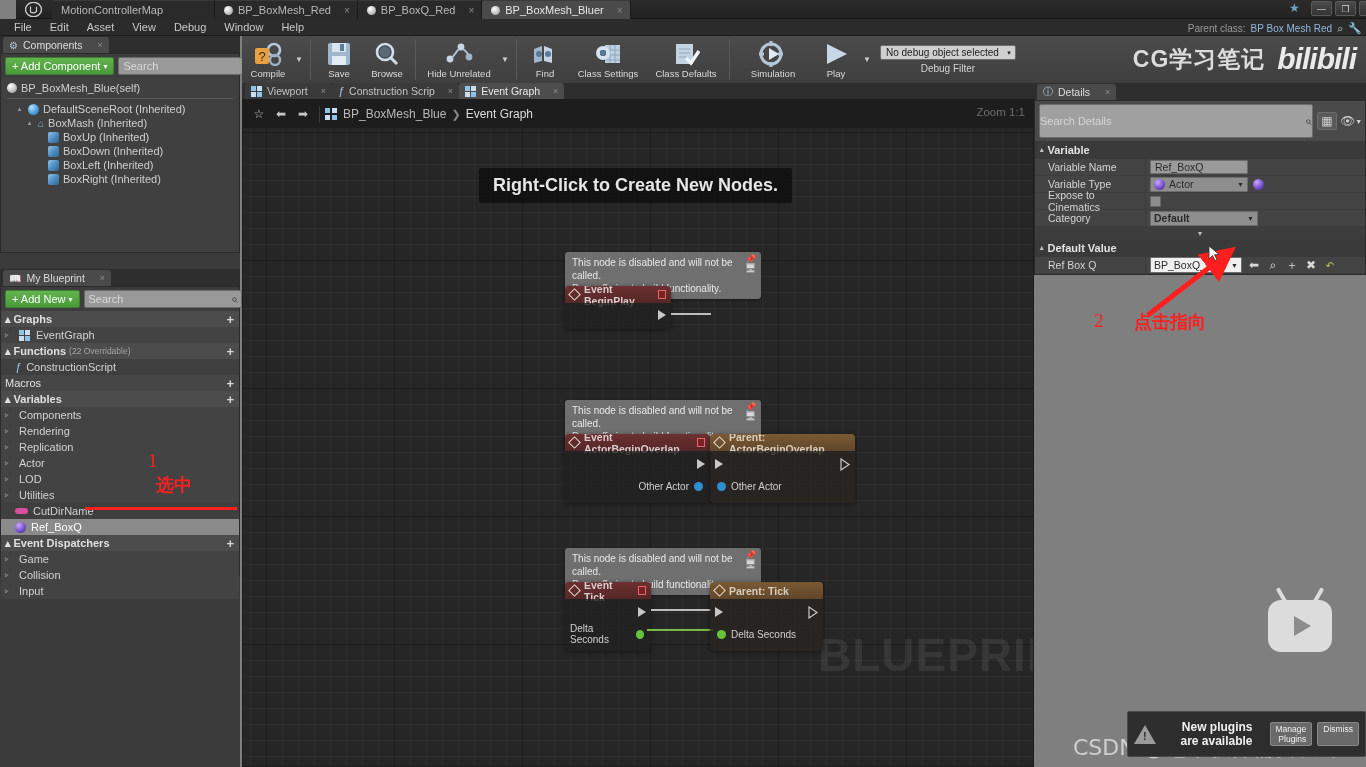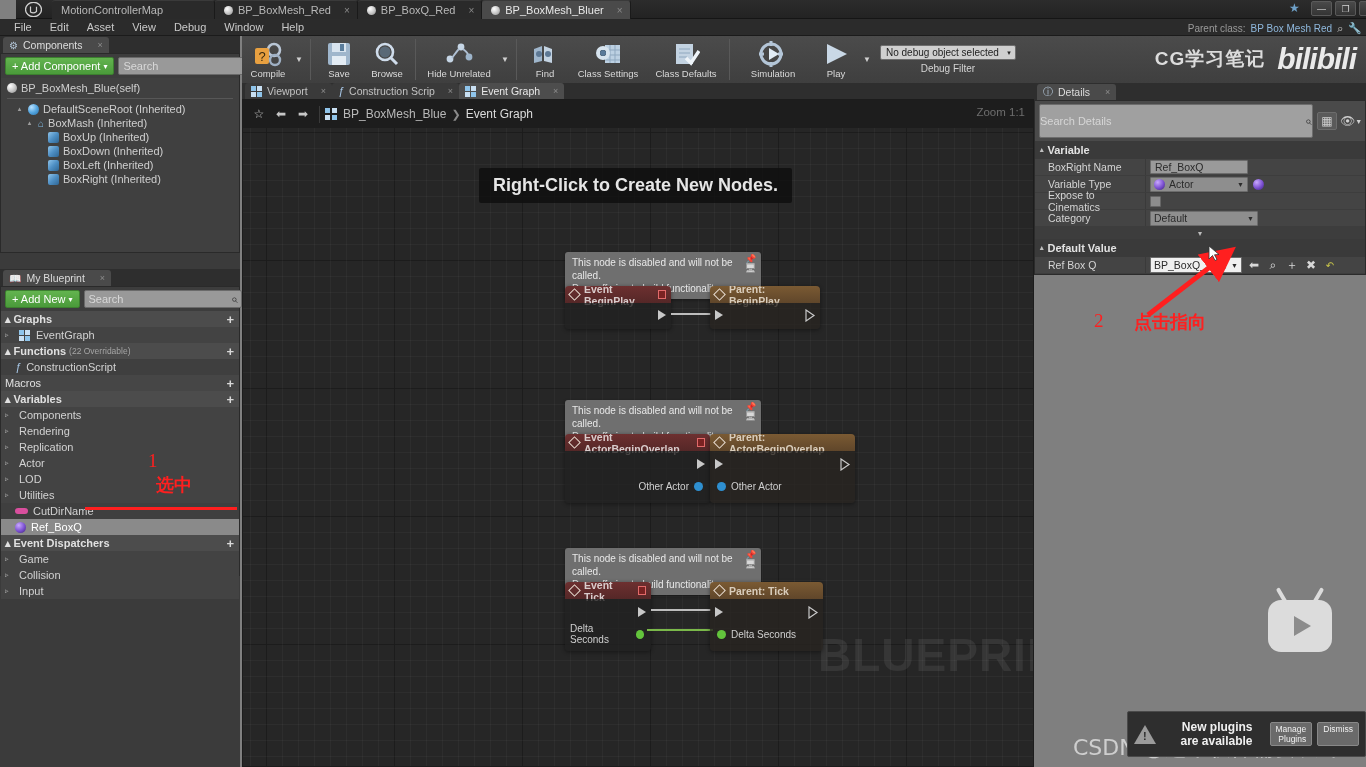--- a/index.html
+++ b/index.html
@@ -153,21 +153,21 @@
   }
   .debug-sel .dcaret { position: absolute; right: 4px; top: 3px; font-size: 7px; }
   .debug-lbl { font-size: 10px; color: #d4d4d4; margin-top: 3px; }
 
   
   .cg-wm {
     position: absolute; right: 10px; top: 37px; width: 330px; height: 44px;
     display: flex; align-items: center; justify-content: flex-end; gap: 12px;
     color: #d9d9d9; pointer-events: none;
   }
-  .cg-text { font-size: 19px; font-weight: bold; letter-spacing: 1px; color: #dcdcdc; }
+  .cg-text { font-size: 23px; font-weight: bold; letter-spacing: 1px; color: #dcdcdc; }
   .bili-text { font-size: 30px; font-weight: bold; color: #eaeaea; font-style: italic; letter-spacing: -1px; }
 
   
   .graph-tabrow {
     position: absolute; left: 242px; top: 83px; width: 792px; height: 16px;
     background: #2e2e2e; display: flex; align-items: flex-end; padding-left: 3px;
   }
   .g-tab {
     height: 16px; display: flex; align-items: center; gap: 5px; padding: 0 6px;
     font-size: 10.5px; color: #c2c2c2; background: #3a3a3a; border-radius: 3px 3px 0 0;
@@ -731,32 +731,20 @@
         <div class="nhead">
           <span class="diamond"></span>
           <span>Event BeginPlay</span>
           <span class="breakpt"></span>
         </div>
         <div class="nbody" style="height:26px;">
           <div style="position:absolute; right:5px; top:7px;" class="exec-out"></div>
         </div>
       </div>
       <div class="wire" style="left:428px; top:185px; width:40px;"></div>
-      <div class="node par" style="left:467px; top:158px; width:110px;">
-        <div class="nhead">
-          <span class="diamond"></span>
-          <span>Parent: BeginPlay</span>
-        </div>
-        <div class="nbody" style="height:26px;">
-          <div style="position:absolute; left:5px; top:7px;" class="exec-out"></div>
-          <svg style="position:absolute; right:4px; top:6px;" width="11" height="13">
-              <path d="M1 1 L1 12 L9 6.5 Z" fill="none" stroke="#c8c8c8" stroke-width="1.2"></path>
-            </svg>
-        </div>
-      </div>
 
       <div class="disabled-note" style="left:322px; top:272px; width:196px;">
         <div>This node is disabled and will not be called.</div>
         <div>Drag off pins to build functionality.</div>
         <span class="pinico">📌<br>🖥</span>
       </div>
       <div class="node evt" style="left:322px; top:306px; width:145px;">
         <div class="nhead">
           <span class="diamond"></span>
           <span>Event ActorBeginOverlap</span>
@@ -843,21 +831,21 @@
         </div>
         <div class="icon-btn">▦</div>
         <div class="icon-btn flat">👁<span style="font-size:7px;">▼</span></div>
       </div>
       <div id="detailsBody">
           <div class="sect-head">
             <span class="tri">▴</span>
             <span>Variable</span>
           </div>
           <div class="prop-row">
-            <div class="pname">BoxRight Name</div>
+            <div class="pname">Variable Name</div>
             <div class="pval">
               <div class="val-box">Ref_BoxQ</div>
             </div>
           </div>
           <div class="prop-row">
             <div class="pname">Variable Type</div>
             <div class="pval">
               <div class="val-combo">
                 <span class="orb"></span>
                 <span>Actor</span>
@@ -868,21 +856,21 @@
           </div>
           <div class="prop-row">
             <div class="pname">Expose to Cinematics</div>
             <div class="pval">
               <div class="chk"></div>
             </div>
           </div>
           <div class="prop-row">
             <div class="pname">Category</div>
             <div class="pval">
-              <div class="val-combo" style="min-width: 108px;">
+              <div class="val-combo" style="min-width: 108px; font-weight: bold;">
                 <span>Default</span>
                 <span class="ccaret">▼</span>
               </div>
             </div>
           </div>
           <div class="expander">▾</div>
           <div class="sect-head">
             <span class="tri">▴</span>
             <span>Default Value</span>
           </div>

